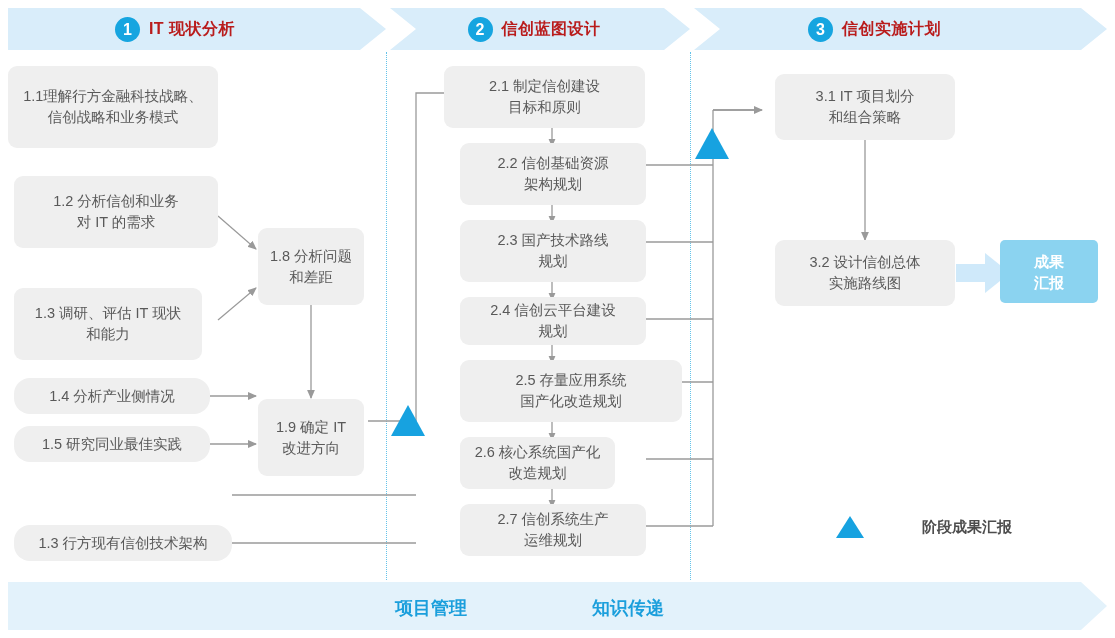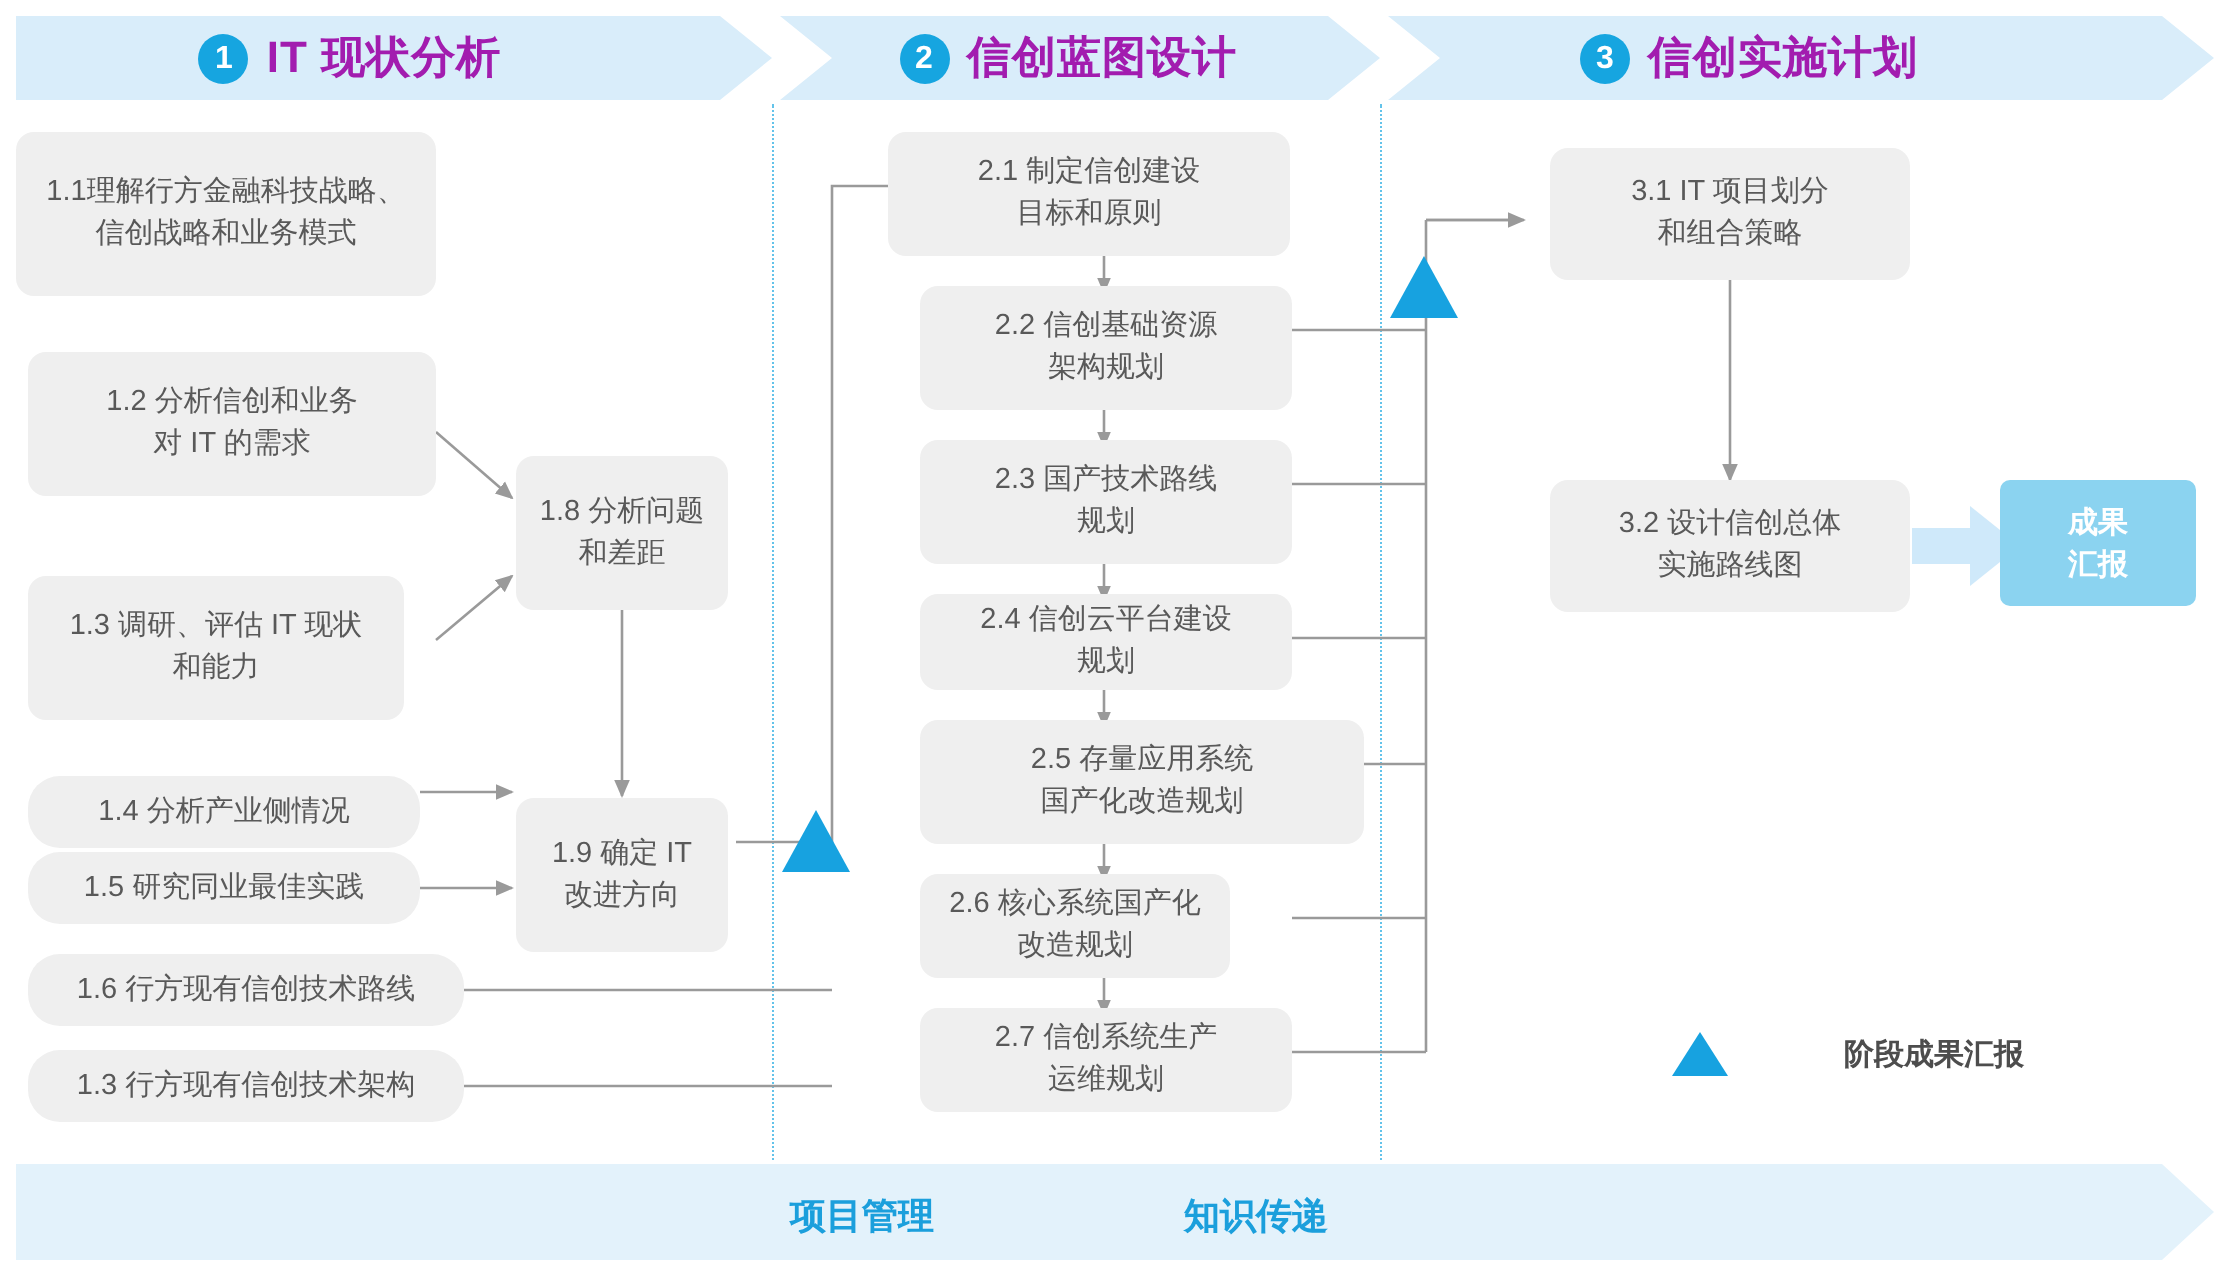--- a/index.html
+++ b/index.html
@@ -27,21 +27,21 @@
   .phase.p1 .phase-inner{transform:translateX(-22px);}
   .phase.p2 .phase-inner{transform:translateX(-6px);}
   .phase.p3 .phase-inner{transform:translateX(-26px);}
   .num-circle{
     width:25px;height:25px;border-radius:50%;
     background:#16a5e0;color:#fff;
     font-size:16px;font-weight:bold;line-height:25px;text-align:center;
     flex:0 0 auto;
   }
   .phase-title{
-    color:#a21caf;font-size:22px;font-weight:bold;
+    color:#b91c1c;font-size:16px;font-weight:bold;
     letter-spacing:.5px;white-space:nowrap;
   }
 
   
   .vdash{position:absolute;width:0;border-left:1px dotted #63c3ea;}
 
   
   .box{
     position:absolute;background:#efefef;border-radius:9px;
     color:#595959;font-size:14.5px;line-height:21px;
@@ -164,23 +164,22 @@
     <polygon points="408,405 425,436 391,436" fill="#17a2e0"></polygon>
     <polygon points="712,128 729,159 695,159" fill="#17a2e0"></polygon>
   </svg>
 
   <div class="box" style="left:8px;top:66px;width:210px;height:82px;">1.1理解行方金融科技战略、
 信创战略和业务模式</div>
   <div class="box" style="left:14px;top:176px;width:204px;height:72px;">1.2 分析信创和业务
 对 IT 的需求</div>
   <div class="box" style="left:14px;top:288px;width:188px;height:72px;">1.3 调研、评估 IT 现状
 和能力</div>
-  <div class="box tight" style="left:14px;top:388px;width:196px;height:36px;">1.4 分析产业侧情况</div>
+  <div class="box tight" style="left:14px;top:378px;width:196px;height:36px;">1.4 分析产业侧情况</div>
   <div class="box tight" style="left:14px;top:426px;width:196px;height:36px;">1.5 研究同业最佳实践</div>
-  <div class="box tight" style="left:14px;top:477px;width:218px;height:36px;">1.6 行方现有信创技术路线</div>
   <div class="box tight" style="left:14px;top:525px;width:218px;height:36px;">1.3 行方现有信创技术架构</div>
   <div class="box" style="left:258px;top:228px;width:106px;height:77px;">1.8 分析问题
 和差距</div>
   <div class="box" style="left:258px;top:399px;width:106px;height:77px;">1.9 确定 IT
 改进方向</div>
 
   <div class="box" style="left:444px;top:66px;width:201px;height:62px;">2.1 制定信创建设
 目标和原则</div>
   <div class="box" style="left:460px;top:143px;width:186px;height:62px;">2.2 信创基础资源
 架构规划</div>

